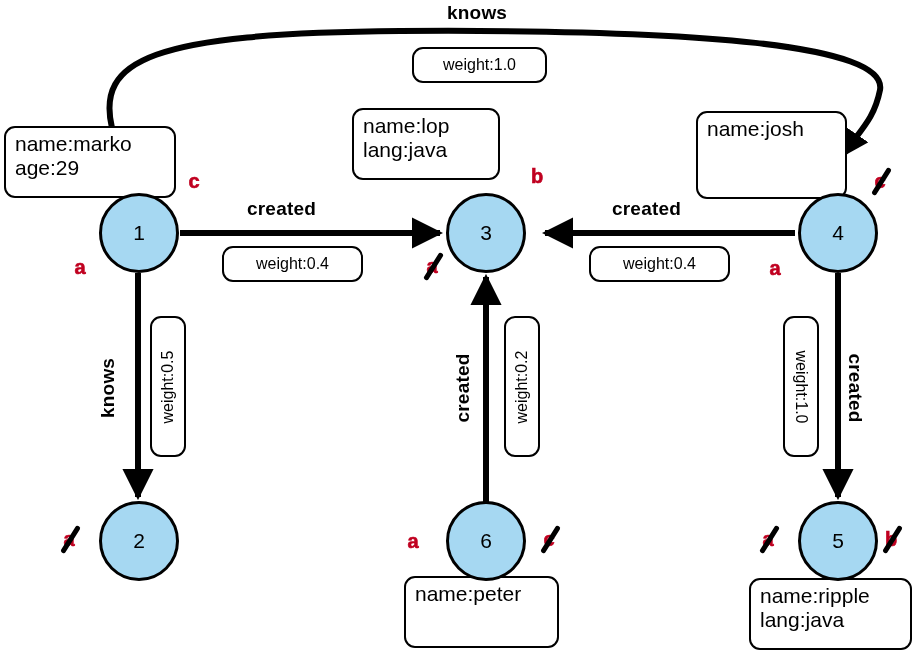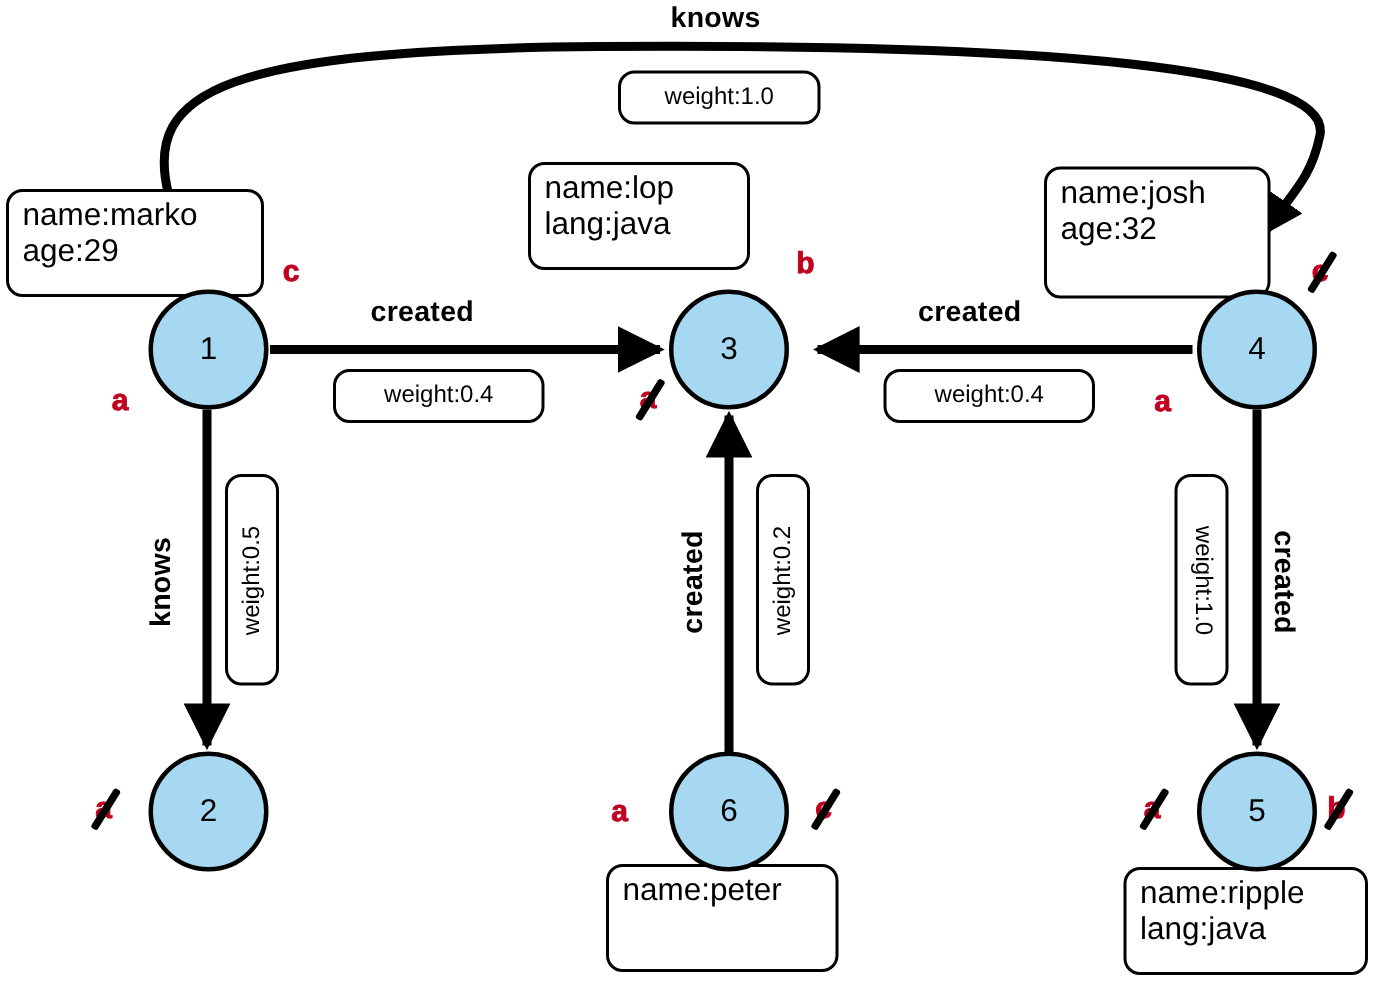--- a/index.html
+++ b/index.html
@@ -174,21 +174,20 @@
   </div>
 
 
   <div class="prop-box" style="left:352px; top:108px; width:148px; height:72px;">
     <span class="line">name:lop</span>
     <span class="line">lang:java</span>
   </div>
 
   <div class="prop-box" style="left:696px; top:111px; width:151px; height:88px;">
     <span class="line">name:josh</span>
-    <span class="line">age:32</span>
   </div>
 
   <div class="prop-box" style="left:749px; top:578px; width:163px; height:72px;">
     <span class="line">name:ripple</span>
     <span class="line">lang:java</span>
   </div>
 
   <div class="prop-box" style="left:404px; top:576px; width:155px; height:72px;">
     <span class="line">name:peter</span>
   </div>

